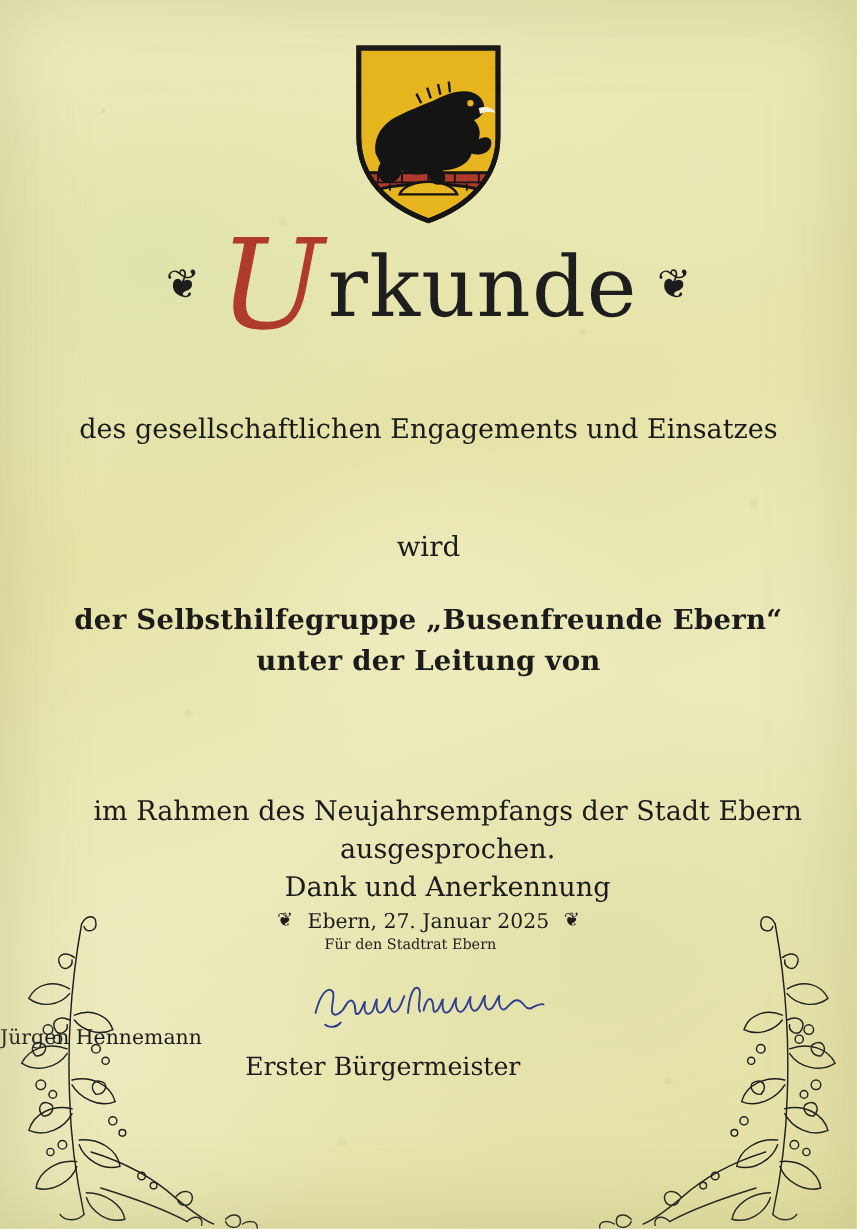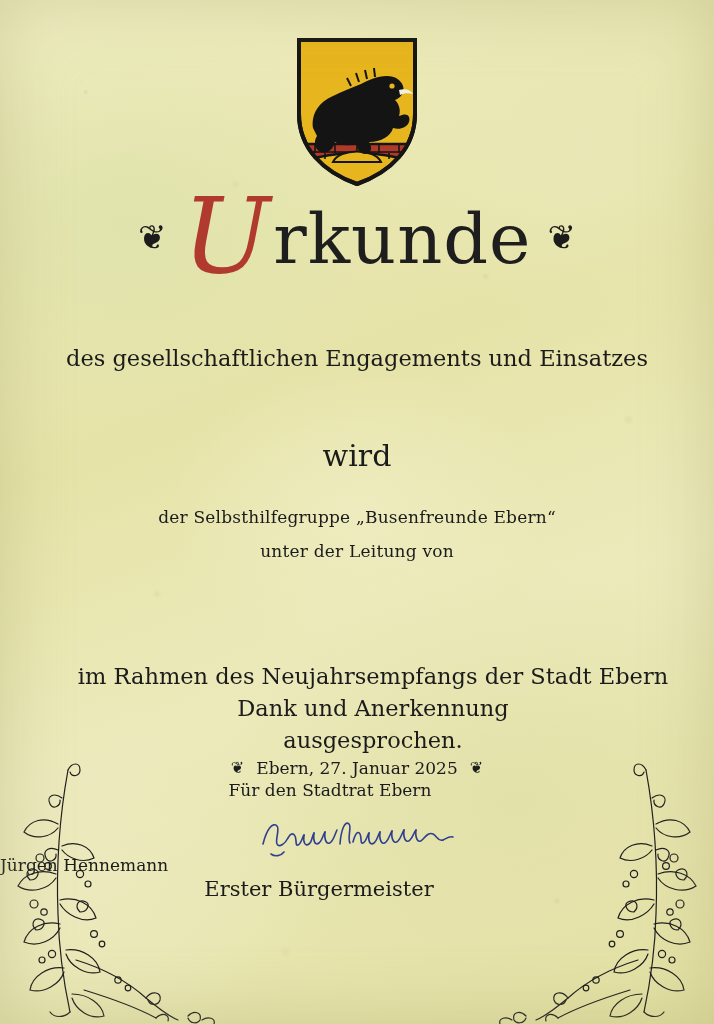--- a/index.html
+++ b/index.html
@@ -108,27 +108,27 @@
     color: #1b1b1b;
   }
   .line {
     font-family: "DejaVu Serif", serif;
   }
 
   #intro { top: 342px; }
   #intro .line { font-size: 22.5px; line-height: 32px; }
 
   #wird { top: 440px; }
-  #wird .line { font-size: 30px; line-height: 32px; }
+  #wird .line { font-size: 23px; line-height: 32px; }
 
   #honoree { top: 500px; }
   #honoree .line {
-    font-size: 17px;
+    font-size: 23px;
     line-height: 34px;
-    font-weight: normal;
+    font-weight: bold;
     letter-spacing: 0.2px;
   }
 
   #occasion { top: 660px; }
   #occasion .line { font-size: 22.5px; line-height: 32px; padding-left: 32px; }
 
   
   .sig-place-row {
     position: absolute;
     top: 758px;
@@ -146,25 +146,25 @@
   }
   .sig-place {
     font-family: "DejaVu Serif", serif;
     font-size: 17px;
     color: #1b1b1b;
     white-space: nowrap;
   }
   .sig-council {
     position: absolute;
     top: 780px;
-    left: 0;
+    left: 12px;
     width: 660px;
     text-align: center;
     font-family: "DejaVu Serif", serif;
-    font-size: 17px;
+    font-size: 12px;
     color: #1b1b1b;
   }
   .signature-image {
     position: absolute;
     top: 814px;
     left: 50%;
     transform: translateX(-50%);
     width: 200px;
     height: 44px;
   }
@@ -271,22 +271,22 @@
     <div class="line">wird</div>
   </div>
 
   <div class="body-block" id="honoree">
     <div class="line">der Selbsthilfegruppe „Busenfreunde Ebern“</div>
     <div class="line">unter der Leitung von</div>
   </div>
 
   <div class="body-block" id="occasion">
     <div class="line">im Rahmen des Neujahrsempfangs der Stadt Ebern</div>
+    <div class="line">ausgesprochen.</div>
     <div class="line">Dank und Anerkennung</div>
-    <div class="line">ausgesprochen.</div>
   </div>
 
   <div class="sig-place-row">
     <span class="sig-flourish">❦</span>
     <span class="sig-place">Ebern, 27. Januar 2025</span>
     <span class="sig-flourish">❦</span>
   </div>
   <div class="sig-council">Für den Stadtrat Ebern</div>
 
   <div class="signature-image">

